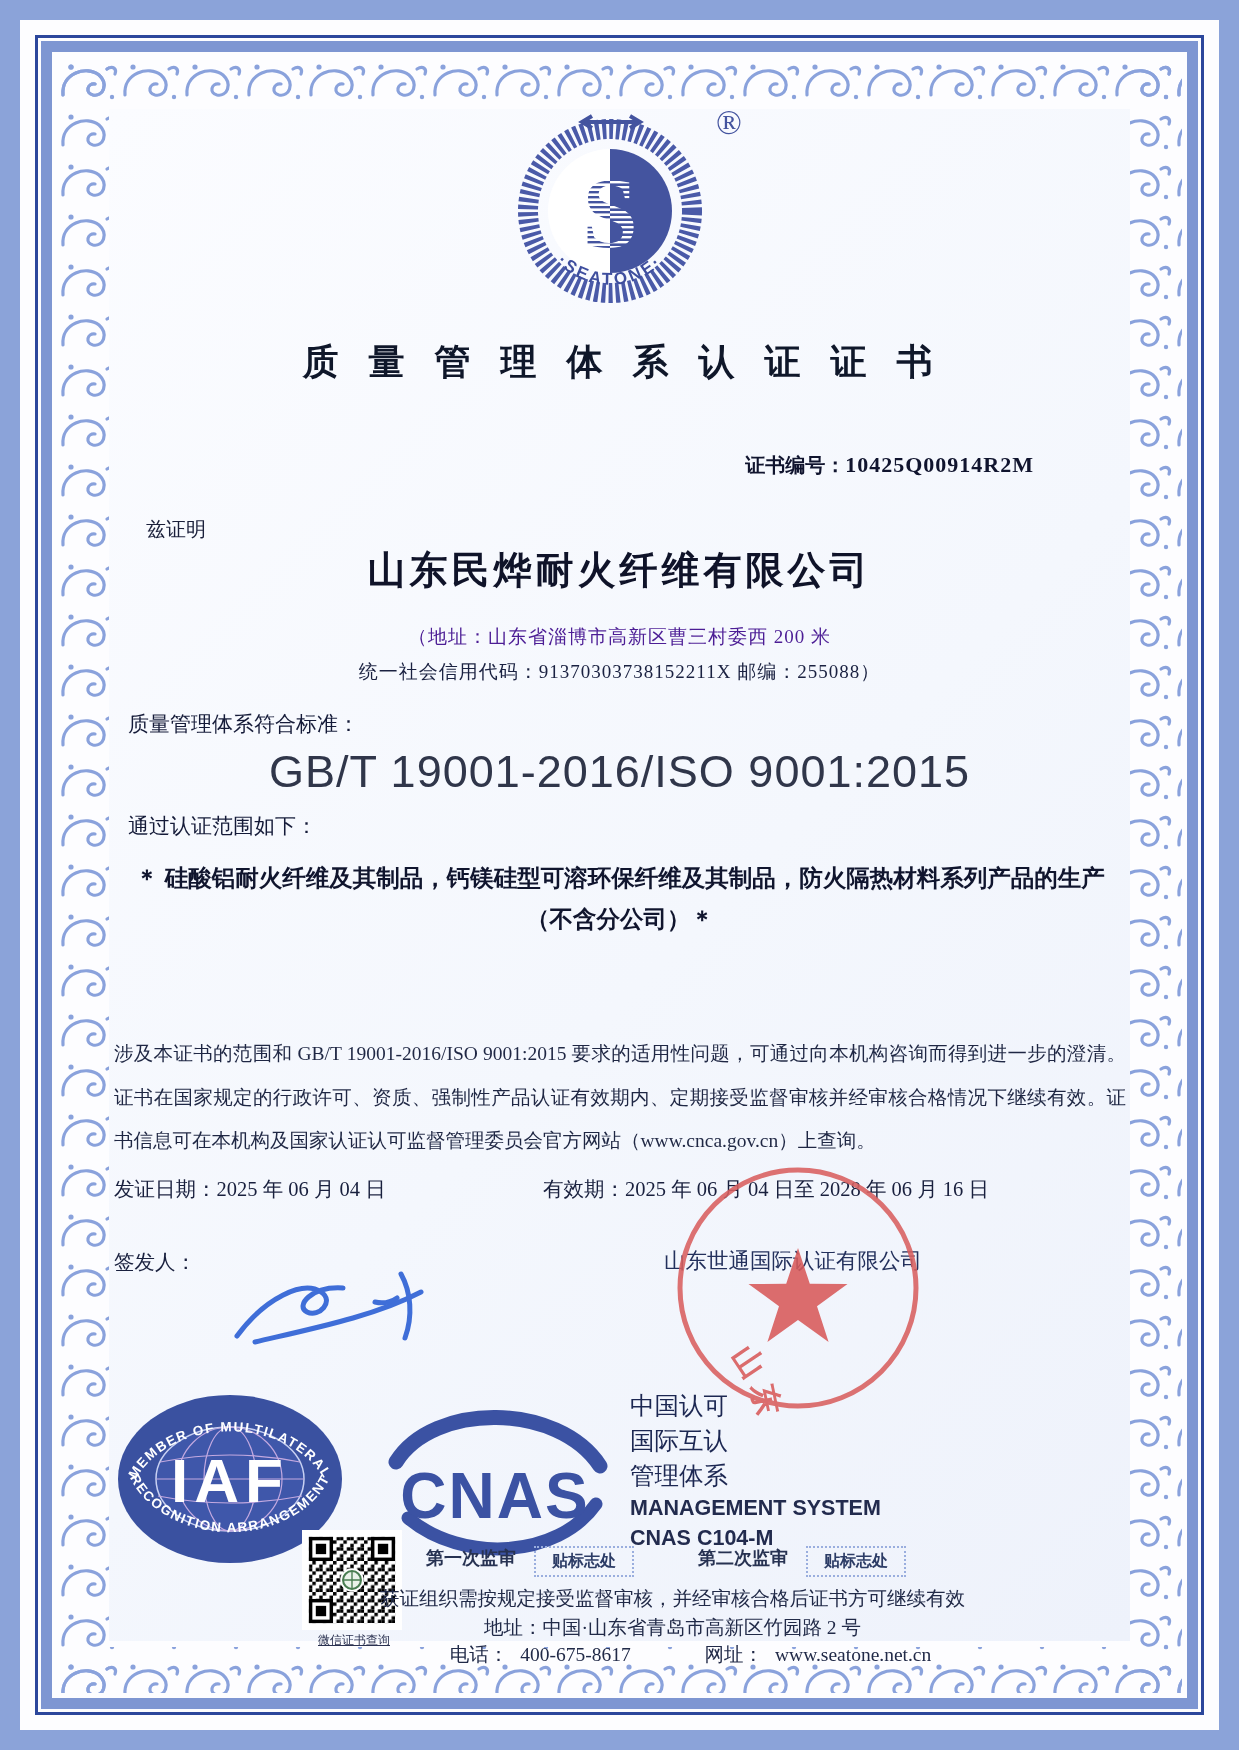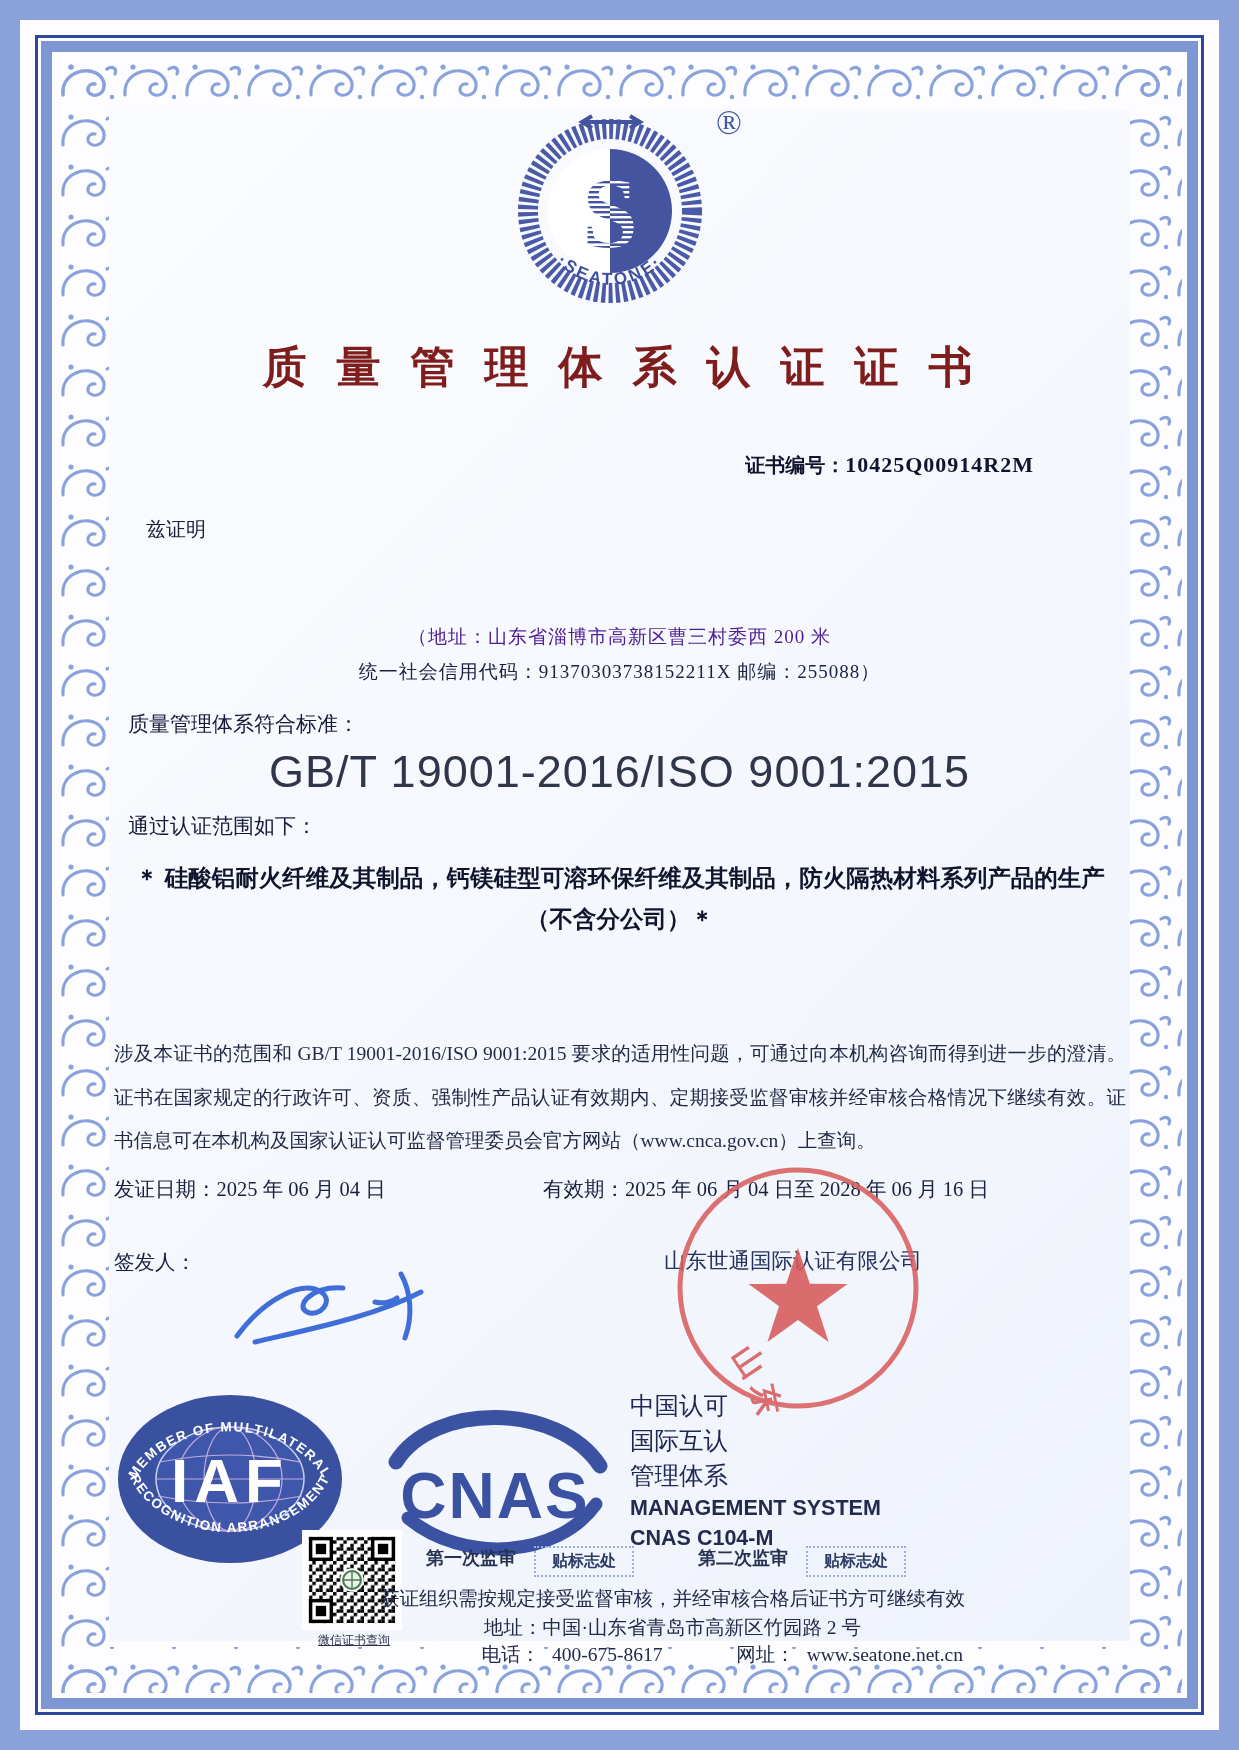--- a/index.html
+++ b/index.html
@@ -7,21 +7,21 @@
   .page{position:relative;width:1239px;height:1750px;background:#8ba3d9;overflow:hidden;margin:0 auto;}
   
   .f-white{position:absolute;inset:20px;background:#fdfdff;}
   .f-line{position:absolute;inset:35px;border:3px solid #2c479c;}
   .f-band{position:absolute;inset:41px;border:11px solid #7e96d2;}
   .orn{position:absolute;left:57px;top:57px;z-index:1;}
   .tint{position:absolute;inset:109px;background:linear-gradient(135deg,#fbfcff 0%,#f4f7fd 55%,#eef2fb 100%);z-index:0;}
   
   .abs{position:absolute;z-index:5;}
   .ctr{left:0;right:0;text-align:center;}
-  .title{top:338px;font-size:44px;font-weight:bold;color:#7f1d1d;letter-spacing:30px;padding-left:26px;}
+  .title{top:338px;font-size:36px;font-weight:bold;color:#0f172a;letter-spacing:30px;padding-left:26px;}
   .certno{top:452px;right:205px;color:#10142e;}
   .certno .lbl{font-size:20px;font-weight:bold;}
   .certno .val{font-size:22px;font-weight:bold;letter-spacing:1px;}
   .intro{left:146px;top:516px;font-size:20px;color:#1a1f3a;}
   .company{top:545px;font-size:38px;font-weight:bold;letter-spacing:4px;color:#0f1329;}
   .addr1{top:624px;font-size:19px;color:#4c1d95;letter-spacing:1px;}
   .addr2{top:659px;font-size:19px;color:#1a2141;letter-spacing:1px;}
   .stdlbl{left:128px;top:710px;font-size:21px;color:#141a38;}
   .gbt{top:746px;font-size:45px;color:#30364a;font-family:"Liberation Sans","DejaVu Sans",sans-serif;letter-spacing:1px;}
   .scopelbl{left:128px;top:812px;font-size:21px;color:#141a38;}
@@ -38,21 +38,21 @@
   .accblk{left:630px;top:1388px;color:#1c2752;}
   .accblk .zh{font-size:24.5px;line-height:35px;}
   .accblk .en{font-size:21.5px;line-height:30px;font-weight:bold;color:#222b4e;font-family:"Liberation Sans","DejaVu Sans",sans-serif;}
   .qr{left:302px;top:1530px;}
   .qrlbl{left:274px;top:1632px;width:160px;text-align:center;font-size:12px;color:#2a3150;z-index:6;text-decoration:underline;}
   .auditrow{left:426px;top:1546px;display:flex;align-items:flex-start;font-size:18px;color:#273252;z-index:6;font-weight:bold;}
   .sticker{border:2px dotted #9aaede;padding:3px 16px;margin-left:18px;font-size:16px;color:#2c3c66;}
   .gap2{margin-left:64px;}
   .note{left:375px;width:595px;text-align:center;top:1585px;font-size:19.5px;color:#212a48;z-index:6;}
   .orgaddr{left:375px;width:595px;text-align:center;top:1614px;font-size:19.5px;color:#212a48;z-index:6;}
-  .phonerow{left:374px;width:595px;text-align:right;top:1641px;font-size:19.5px;color:#212a48;z-index:6;}
+  .phonerow{left:393px;width:595px;text-align:center;top:1641px;font-size:19.5px;color:#212a48;z-index:6;}
   .phonerow span{margin:0 6px;}
   .logo{left:488px;top:96px;}
 </style>
 </head>
 <body>
 
 <div class="page">
 
   <div class="f-white"></div>
   <div class="f-line"></div>
@@ -104,20 +104,21 @@
     <text x="228" y="38" font-size="34" fill="#44549f">®</text>
   </svg>
 
   <div class="abs ctr title">质量管理体系认证证书</div>
 
   <div class="abs certno">
     <span class="lbl">证书编号：</span><span class="val">10425Q00914R2M</span>
   </div>
 
   <div class="abs intro">兹证明</div>
+  <div class="abs ctr company">山东民烨耐火纤维有限公司</div>
   <div class="abs ctr addr1">（地址：山东省淄博市高新区曹三村委西 200 米</div>
   <div class="abs ctr addr2">统一社会信用代码：91370303738152211X 邮编：255088）</div>
 
   <div class="abs stdlbl">质量管理体系符合标准：</div>
   <div class="abs ctr gbt">GB/T 19001-2016/ISO 9001:2015</div>
   <div class="abs scopelbl">通过认证范围如下：</div>
   <div class="abs scope">＊ 硅酸铝耐火纤维及其制品，钙镁硅型可溶环保纤维及其制品，防火隔热材料系列产品的生产（不含分公司）＊</div>
 
   <div class="abs disc">涉及本证书的范围和 GB/T 19001-2016/ISO 9001:2015 要求的适用性问题，可通过向本机构咨询而得到进一步的澄清。证书在国家规定的行政许可、资质、强制性产品认证有效期内、定期接受监督审核并经审核合格情况下继续有效。证书信息可在本机构及国家认证认可监督管理委员会官方网站（www.cnca.gov.cn）上查询。</div>
 

